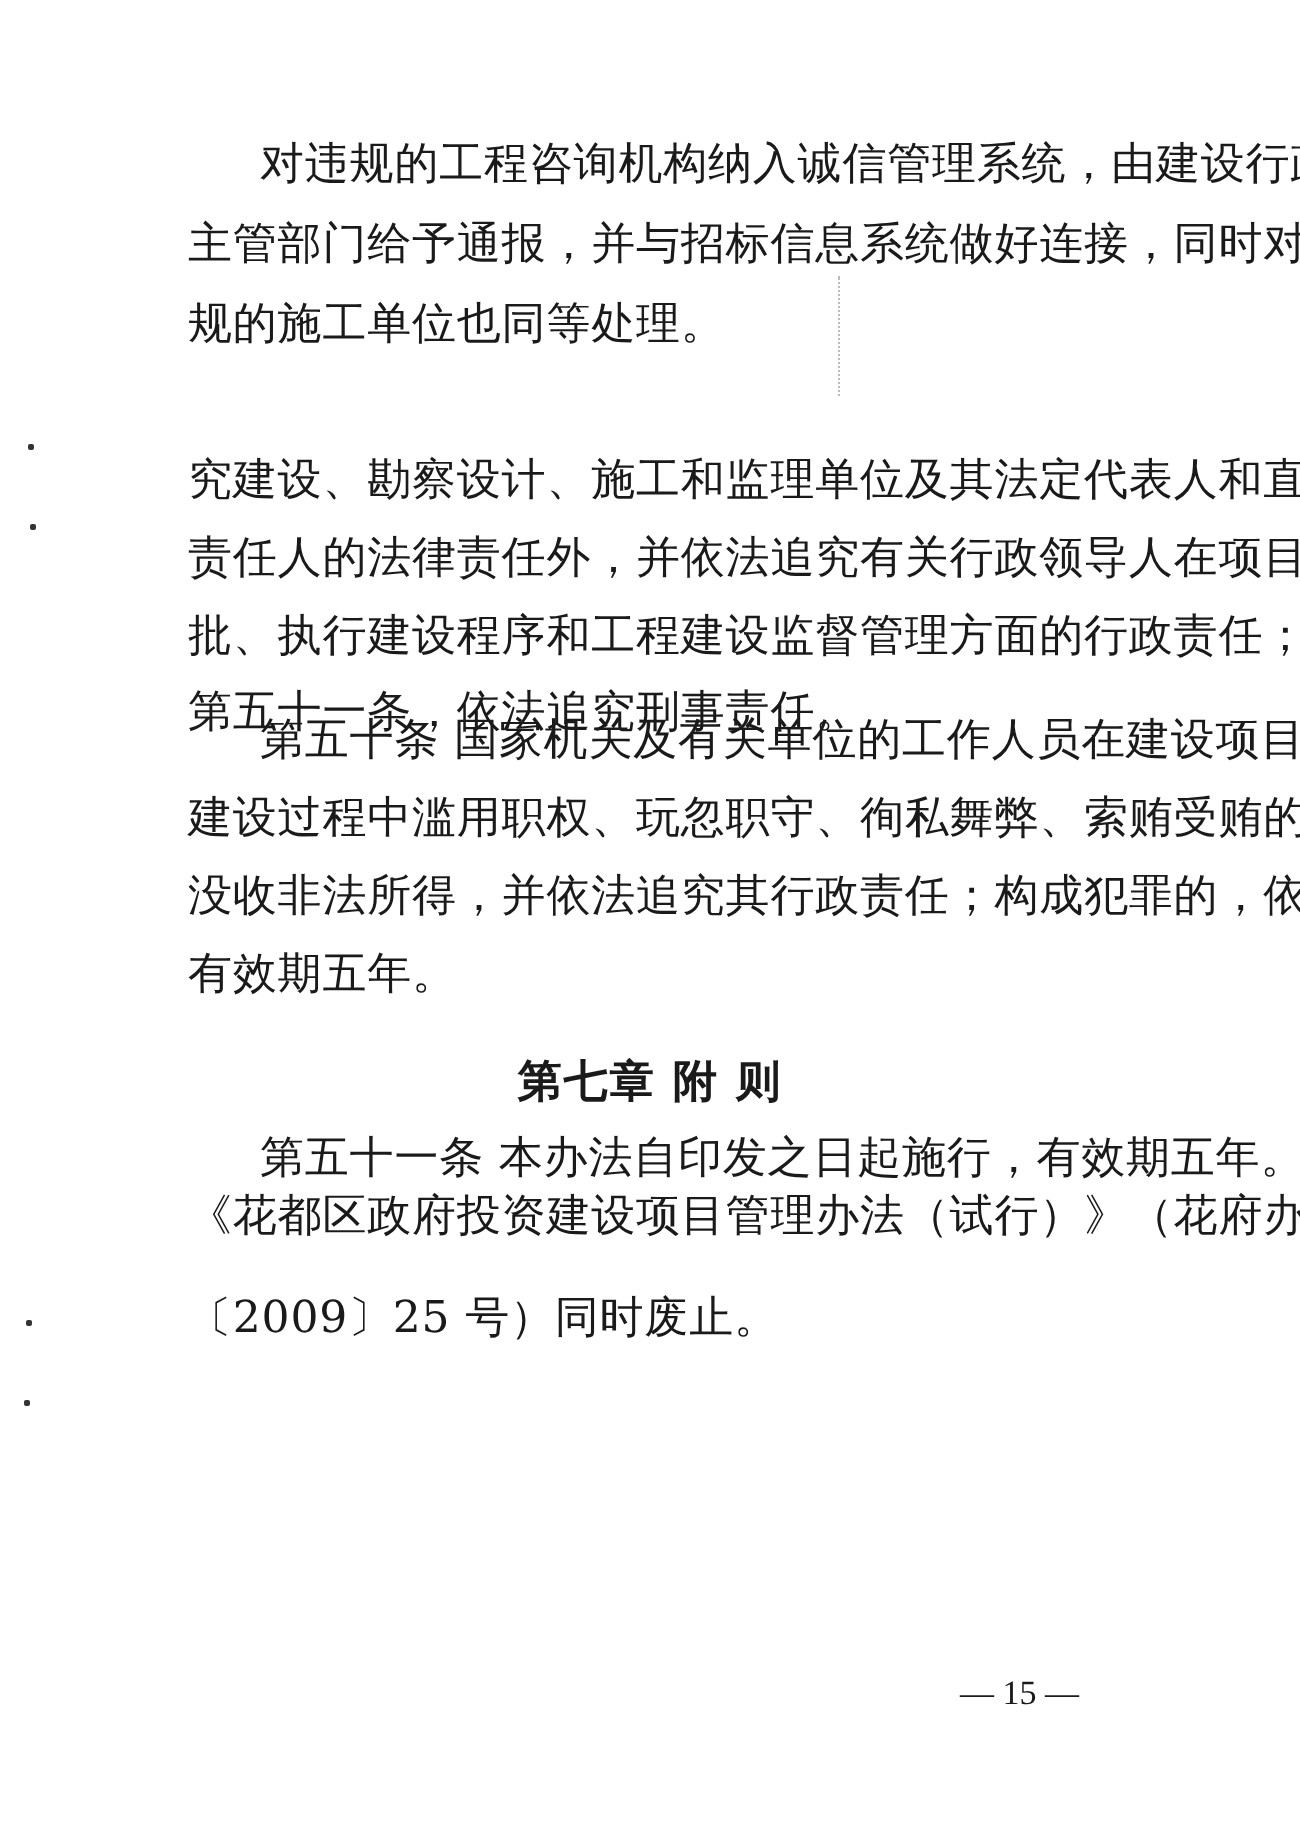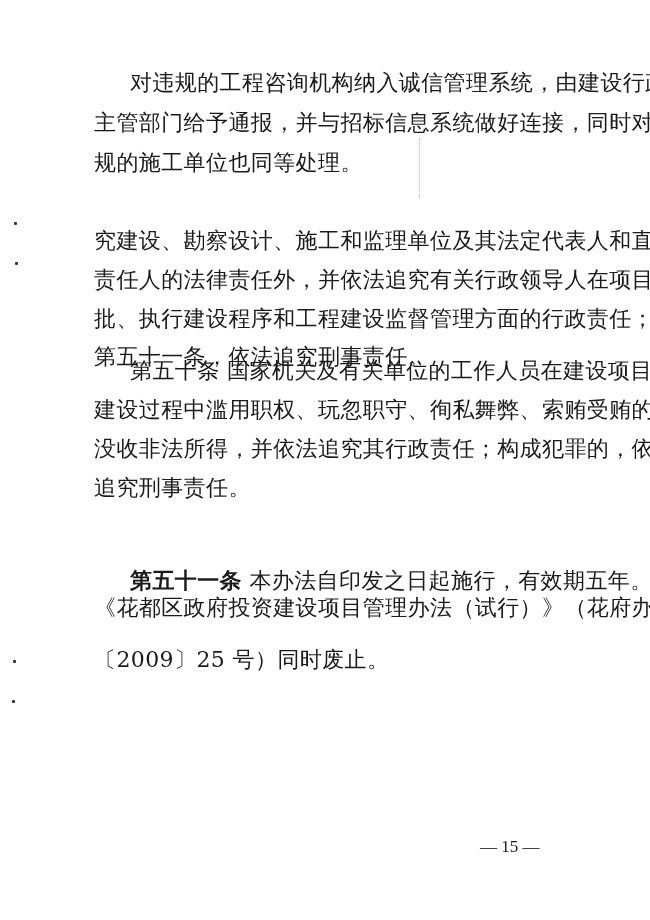--- a/index.html
+++ b/index.html
@@ -10,21 +10,21 @@
     .page { position: absolute; left: 0; top: 0; width: 650px; height: 920px; }
     .line {
       position: absolute; left: 94px; width: 460px; font-size: 22px; line-height: 26px;
       white-space: nowrap; letter-spacing: 0.4px;
     }
     .indent { left: 130px; width: 425px; }
     .heading {
       position: absolute; left: 0; width: 650px; text-align: center; top: 528px;
       font-size: 22px; font-weight: bold; letter-spacing: 1px; line-height: 26px;
     }
-    .bold { font-weight: bold; }
+    .bold { font-weight: normal; }
     .page-num {
       position: absolute; left: 480px; top: 836px; font-size: 17px; line-height: 22px;
       font-family: "Liberation Serif", serif;
     }
     .speck { position: absolute; width: 3px; height: 3px; background: #333; border-radius: 1px; }
     .dotline { position: absolute; left: 419px; top: 138px; width: 0; height: 60px; border-left: 1px dotted #bbb; }
   </style>
 </head>
 <body>
 
@@ -40,22 +40,23 @@
   <div class="line" style="top:150px;">规的施工单位也同等处理。</div>
 
   <div class="line" style="top: 228px;">究建设、勘察设计、施工和监理单位及其法定代表人和直接</div>
   <div class="line" style="top: 267px;">责任人的法律责任外，并依法追究有关行政领导人在项目审</div>
   <div class="line" style="top: 306px;">批、执行建设程序和工程建设监督管理方面的行政责任；构</div>
   <div class="line" style="top: 344px;">第五十一条，依法追究刑事责任。</div>
 
   <div class="line indent" style="top: 358px;">第五十条  国家机关及有关单位的工作人员在建设项目</div>
   <div class="line" style="top: 397px;">建设过程中滥用职权、玩忽职守、徇私舞弊、索贿受贿的，</div>
   <div class="line" style="top: 436px;">没收非法所得，并依法追究其行政责任；构成犯罪的，依法</div>
-  <div class="line" style="top: 475px; display: block;">追究刑事责任。</div>
+  <div class="line" style="top: 475px; display: block;">有效期五年。</div>
 
+  <div class="heading">第七章  附  则</div>
 
   <div class="line indent" style="top:567px;">
     <span class="bold">第五十一条</span><span> 本办法自印发之日起施行，有效期五年。</span>
   </div>
   <div class="line" style="top:595px;font-family:Liberation Serif, serif;">《花都区政府投资建设项目管理办法（试行）》（花府办</div>
   <div class="line" style="top:647px;">〔2009〕25 号）同时废止。</div>
 
   <div class="page-num">— 15 —</div>
 </div>
 

